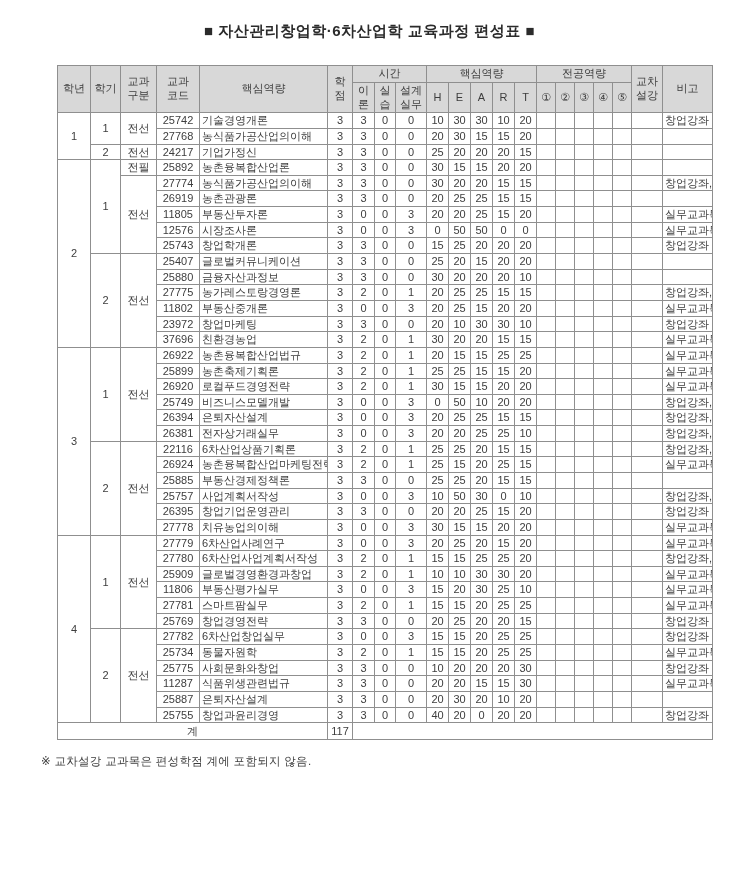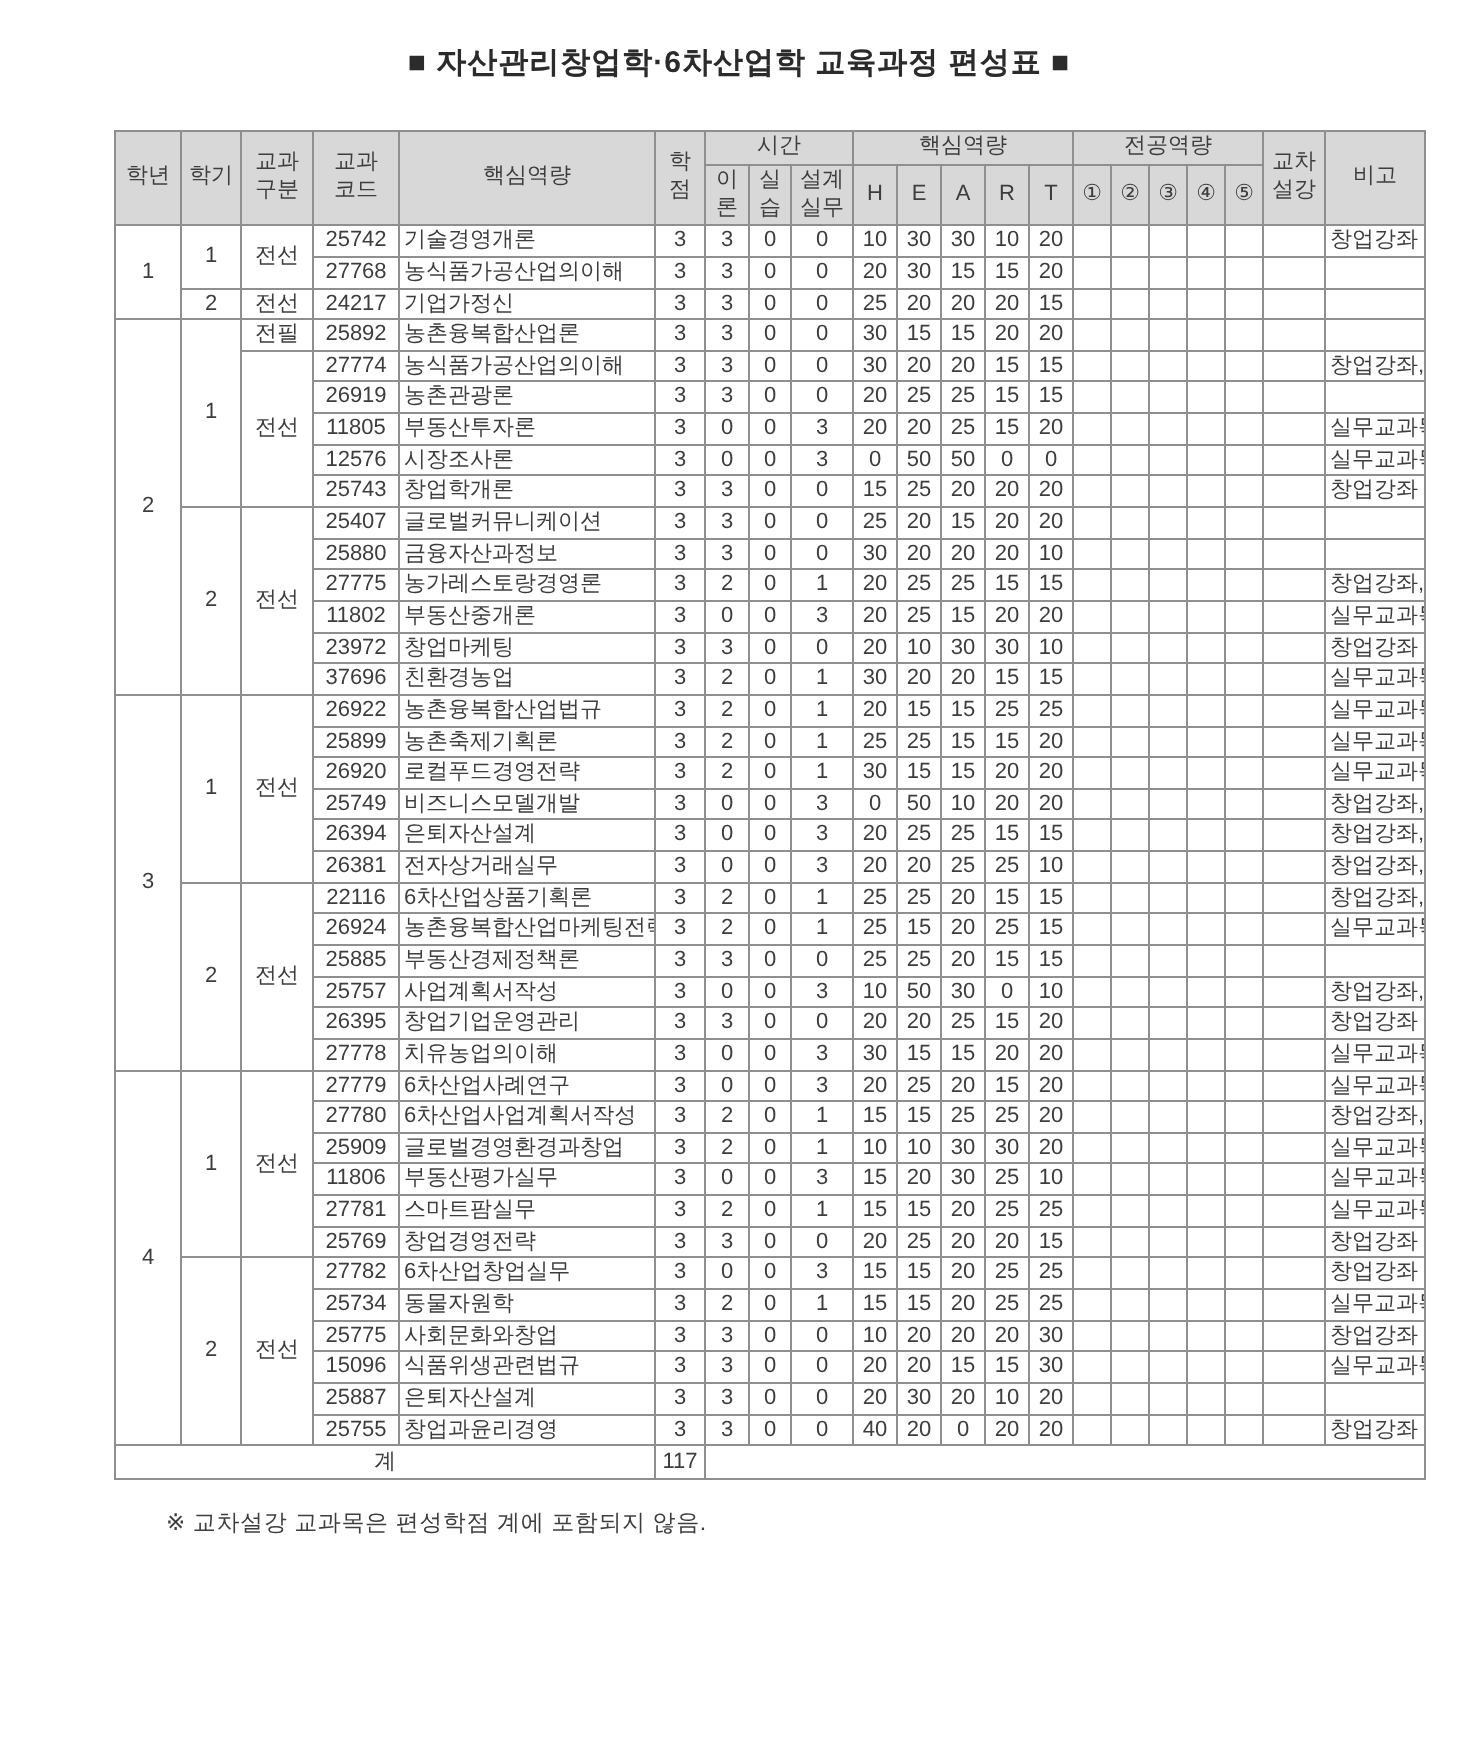--- a/index.html
+++ b/index.html
@@ -41,21 +41,21 @@
     font-weight:normal;
     text-align:center;
     vertical-align:middle;
     white-space:pre-line;
     line-height:1.25;
   }
   td.c{text-align:center;}
   td.l{text-align:left;padding-left:4px;}
   tr.total-row td{height:17px;}
   .footnotes{
-    margin:14px 0 0 83px;
+    margin:14px 0 0 41px;
     font-size:11.5px;
     color:#3d3d3d;
   }
   .footnotes .fn{margin-bottom:10px;letter-spacing:0.3px;}
 </style>
 </head>
 <body>
 <div class="page">
 
   <div class="title">■  자산관리창업학·6차산업학  교육과정  편성표  ■</div>
@@ -857,21 +857,21 @@
           <td class="c">30</td>
           <td class="c"></td>
           <td class="c"></td>
           <td class="c"></td>
           <td class="c"></td>
           <td class="c"></td>
           <td class="c"></td>
           <td class="l">창업강좌</td>
         </tr>
         <tr>
-          <td class="c">15096</td>
+          <td class="c">11287</td>
           <td class="l">식품위생관련법규</td>
           <td class="c">3</td>
           <td class="c">3</td>
           <td class="c">0</td>
           <td class="c">0</td>
           <td class="c">20</td>
           <td class="c">20</td>
           <td class="c">15</td>
           <td class="c">15</td>
           <td class="c">30</td>

